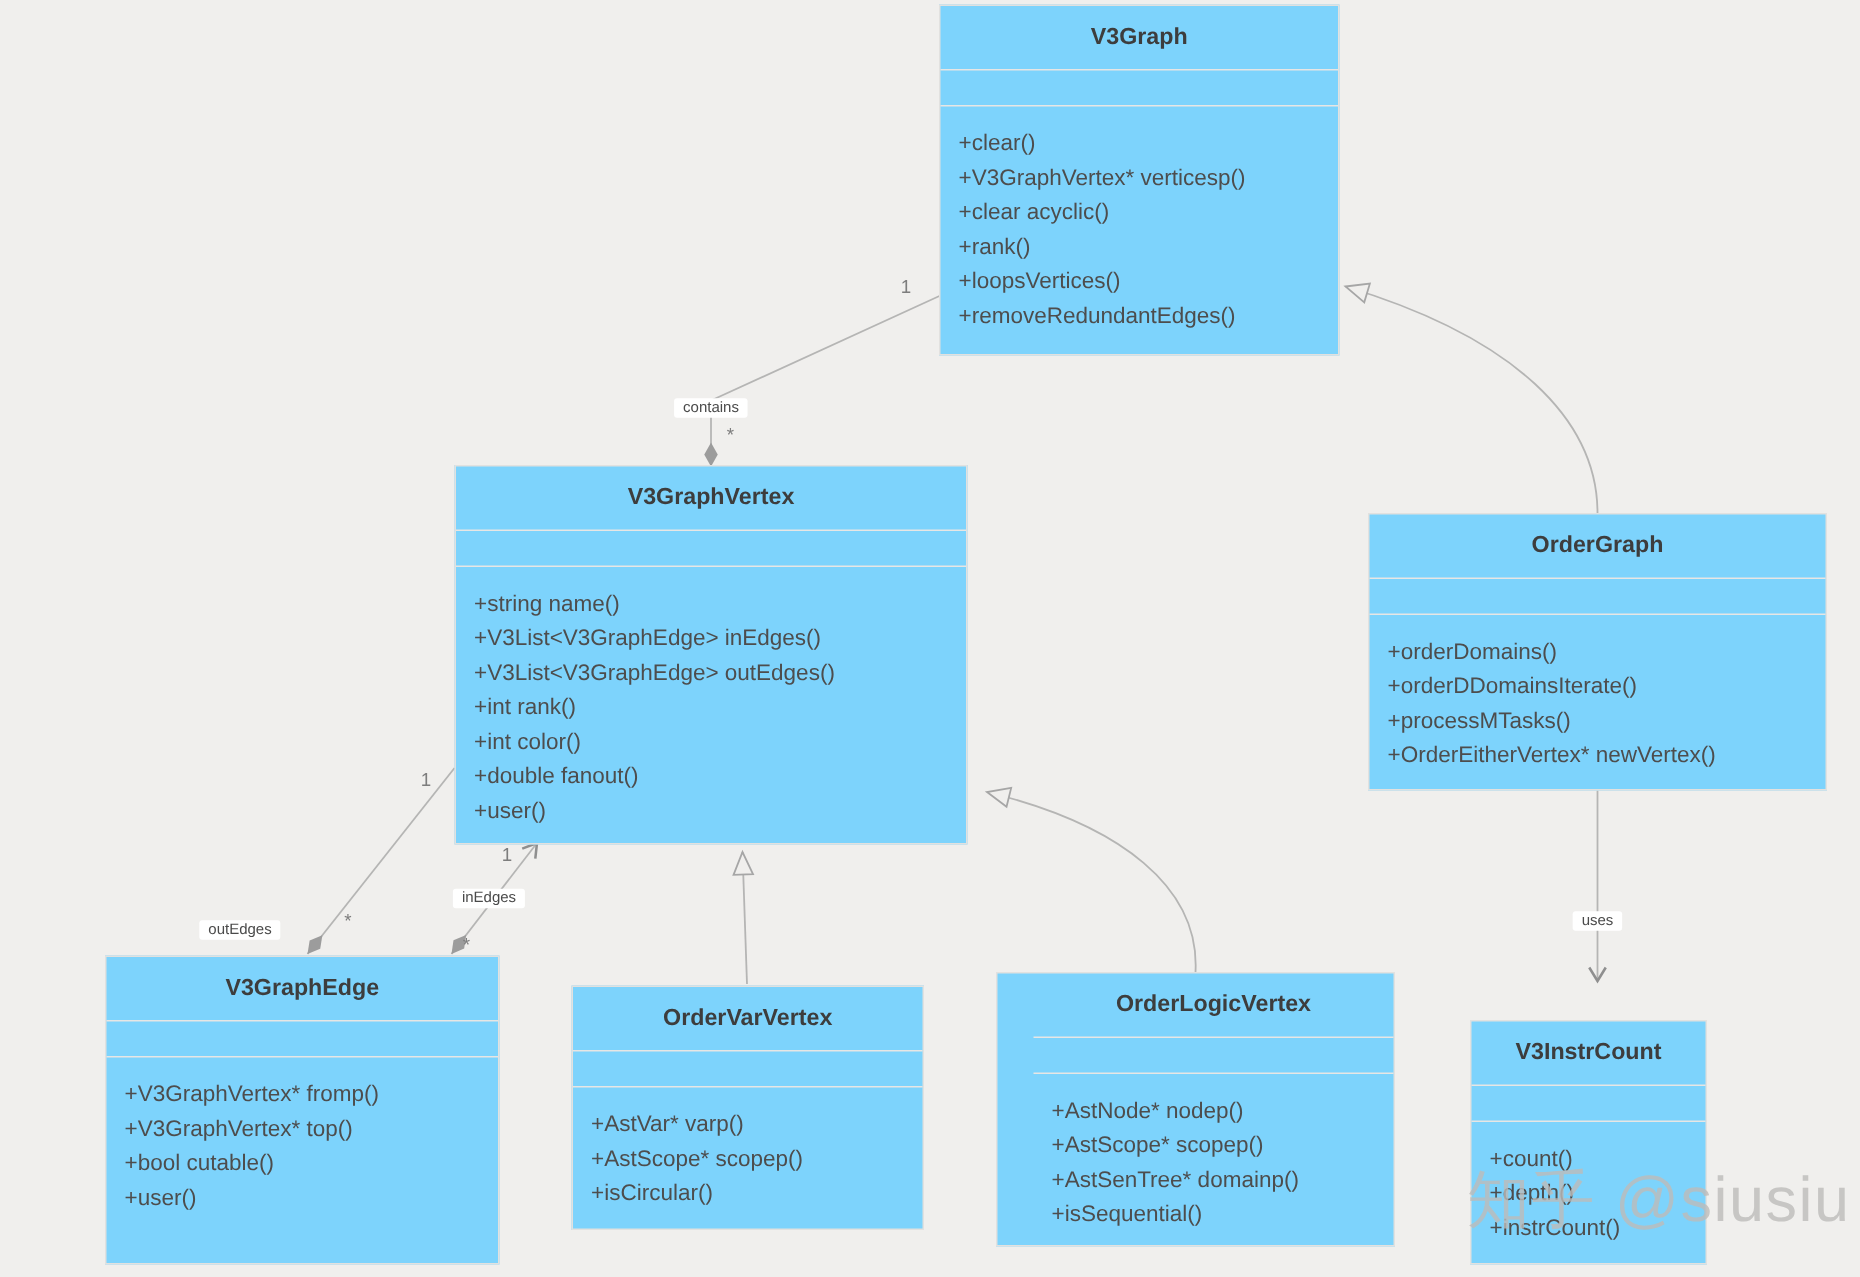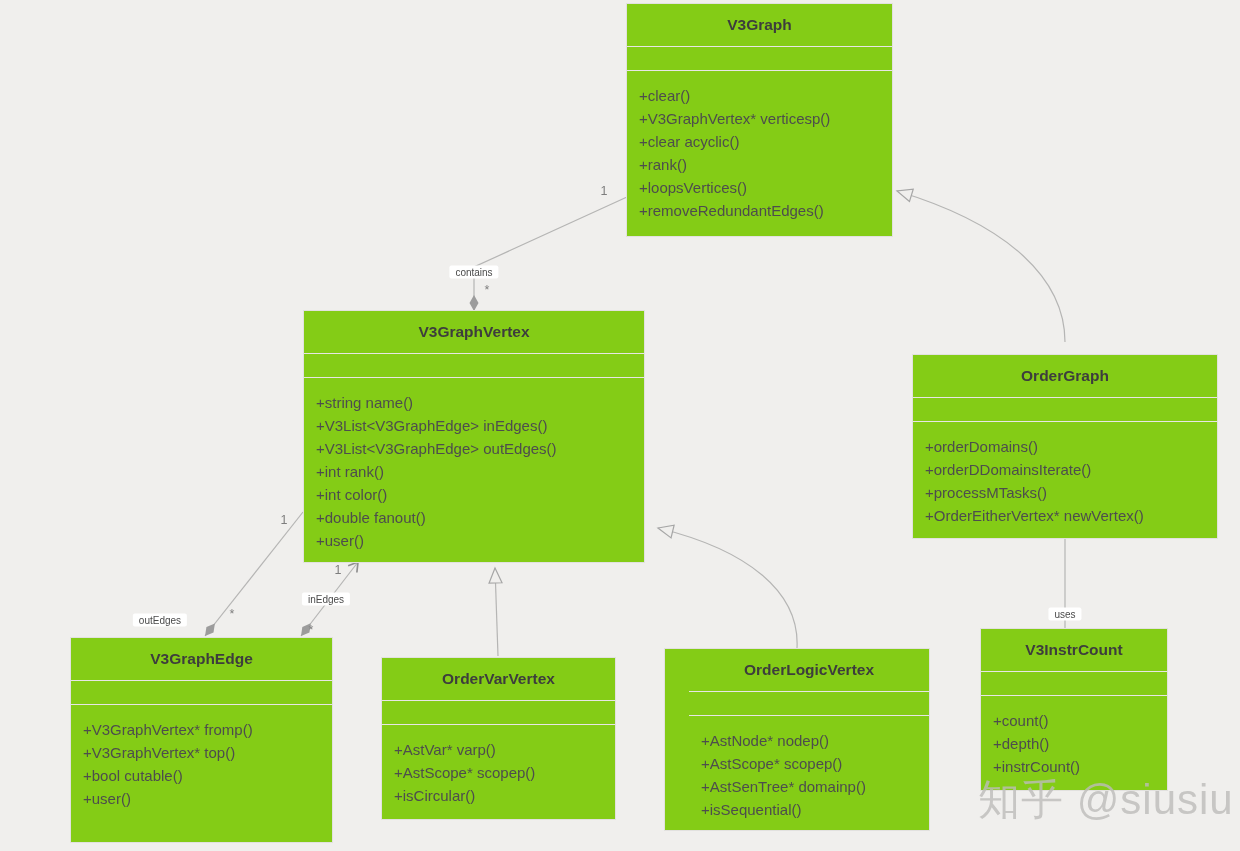--- a/index.html
+++ b/index.html
@@ -11,21 +11,21 @@
     position:relative;
     width:1240px;height:851px;
     background:#f0efed;
     overflow:hidden;
   }
   #connector-layer{
     position:absolute;left:0;top:0;width:1240px;height:851px;
   }
   .class-box{
     position:absolute;
-    background:#84cc16;
+    background:#7dd3fc;
     border:1px solid #e2e1df;
     box-sizing:border-box;
     z-index:2;
   }
   .class-title{
     height:42px;
     display:flex;align-items:center;justify-content:center;
     font-size:15.5px;font-weight:bold;color:#3d3d3d;
     border-bottom:1px solid #e7e6e4;
   }
@@ -117,21 +117,21 @@
         <div class="method">+string name()</div>
         <div class="method">+V3List&lt;V3GraphEdge&gt; inEdges()</div>
         <div class="method">+V3List&lt;V3GraphEdge&gt; outEdges()</div>
         <div class="method">+int rank()</div>
         <div class="method">+int color()</div>
         <div class="method">+double fanout()</div>
         <div class="method">+user()</div>
       </div>
   </div>
 
-  <div class="class-box" style="left:912px;top:342px;width:306px;height:185px;margin-top:12px;">
+  <div class="class-box" style="left:912px;top:342px;width:306px;height:185px;">
     <div class="class-title">OrderGraph</div>
     <div class="class-attrs"></div>
     <div class="class-methods">
         <div class="method">+orderDomains()</div>
         <div class="method">+orderDDomainsIterate()</div>
         <div class="method">+processMTasks()</div>
         <div class="method">+OrderEitherVertex* newVertex()</div>
       </div>
   </div>
 
@@ -160,21 +160,21 @@
     <div class="class-title">OrderLogicVertex</div>
     <div class="class-attrs"></div>
     <div class="class-methods">
         <div class="method">+AstNode* nodep()</div>
         <div class="method">+AstScope* scopep()</div>
         <div class="method">+AstSenTree* domainp()</div>
         <div class="method">+isSequential()</div>
       </div>
   </div>
 
-  <div class="class-box" style="left:980px;top:628px;width:188px;height:163px;">
+  <div class="class-box" style="left:980px;top:680px;width:158px;height:163px;">
     <div class="class-title">V3InstrCount</div>
     <div class="class-attrs"></div>
     <div class="class-methods">
         <div class="method">+count()</div>
         <div class="method">+depth()</div>
         <div class="method">+instrCount()</div>
       </div>
   </div>
 
   <div class="edge-label" style="left:474px;top:272px;">contains</div>

